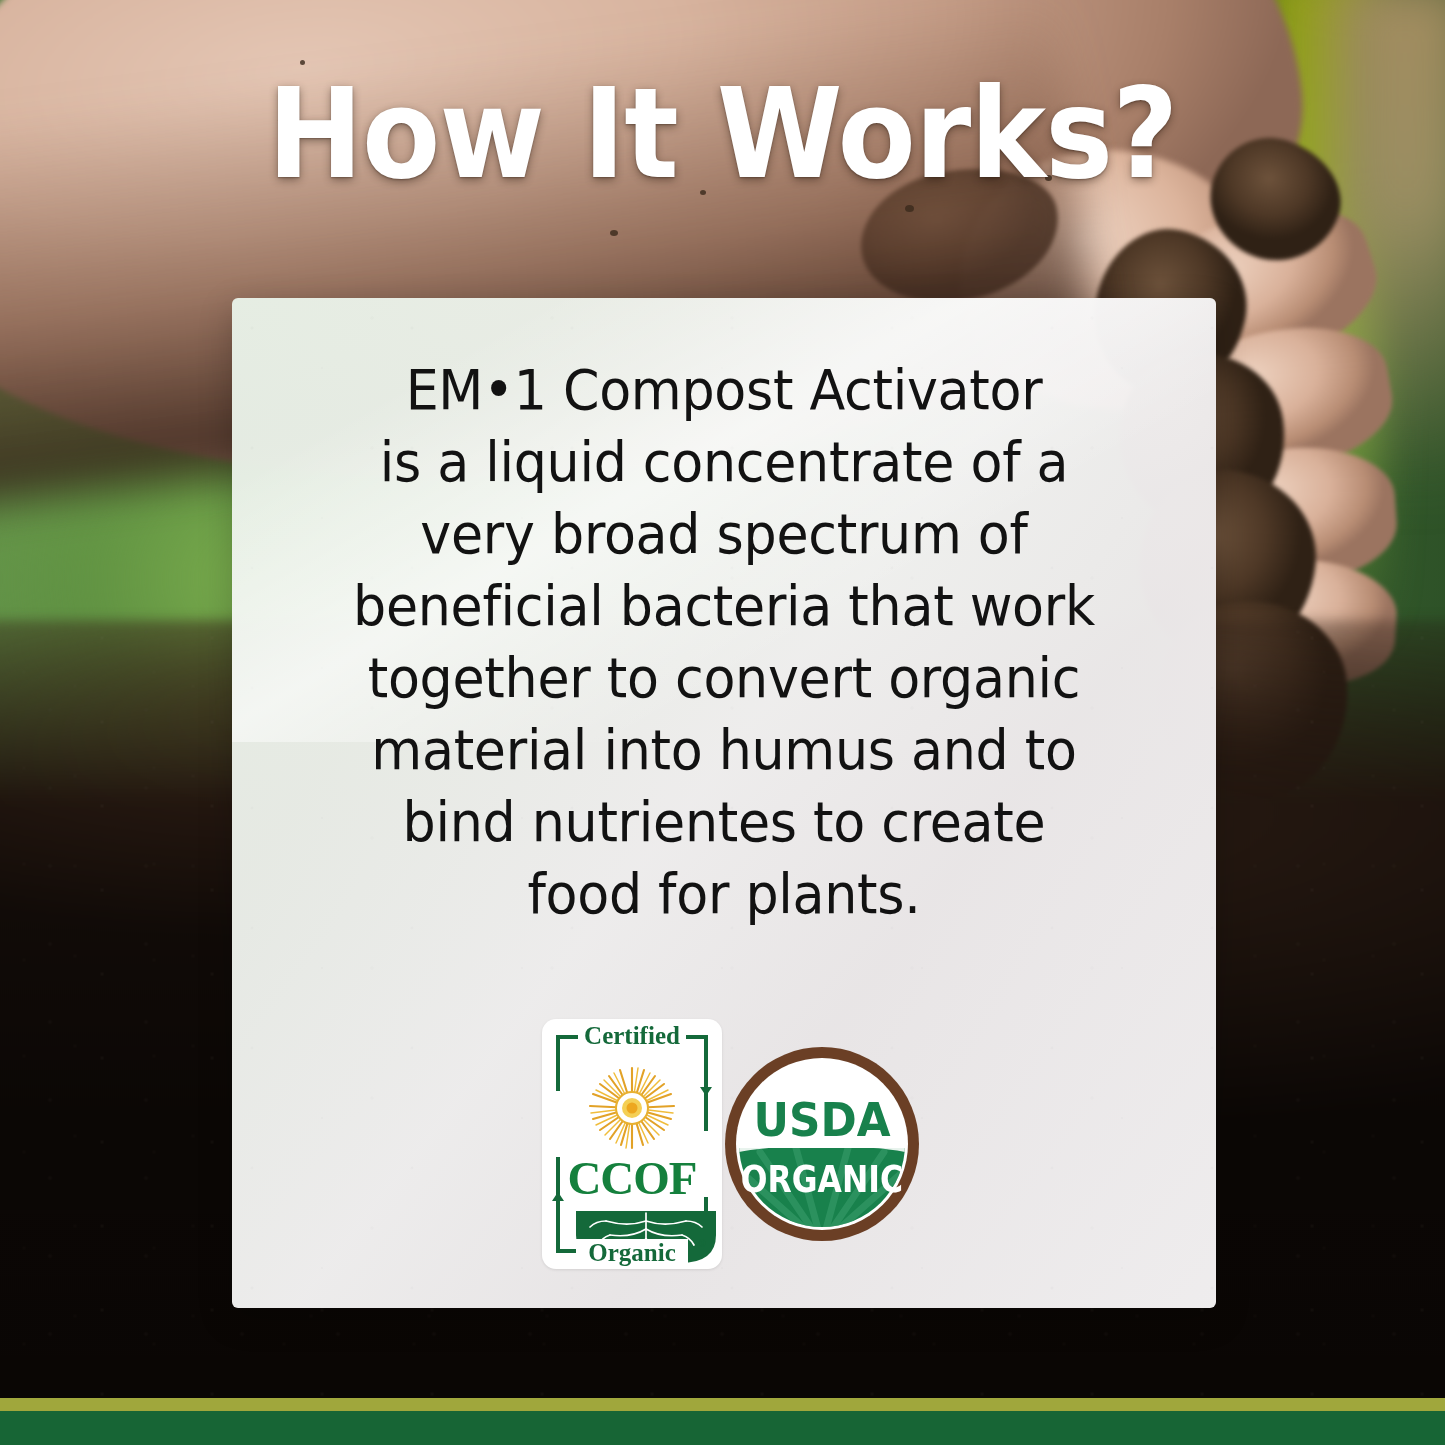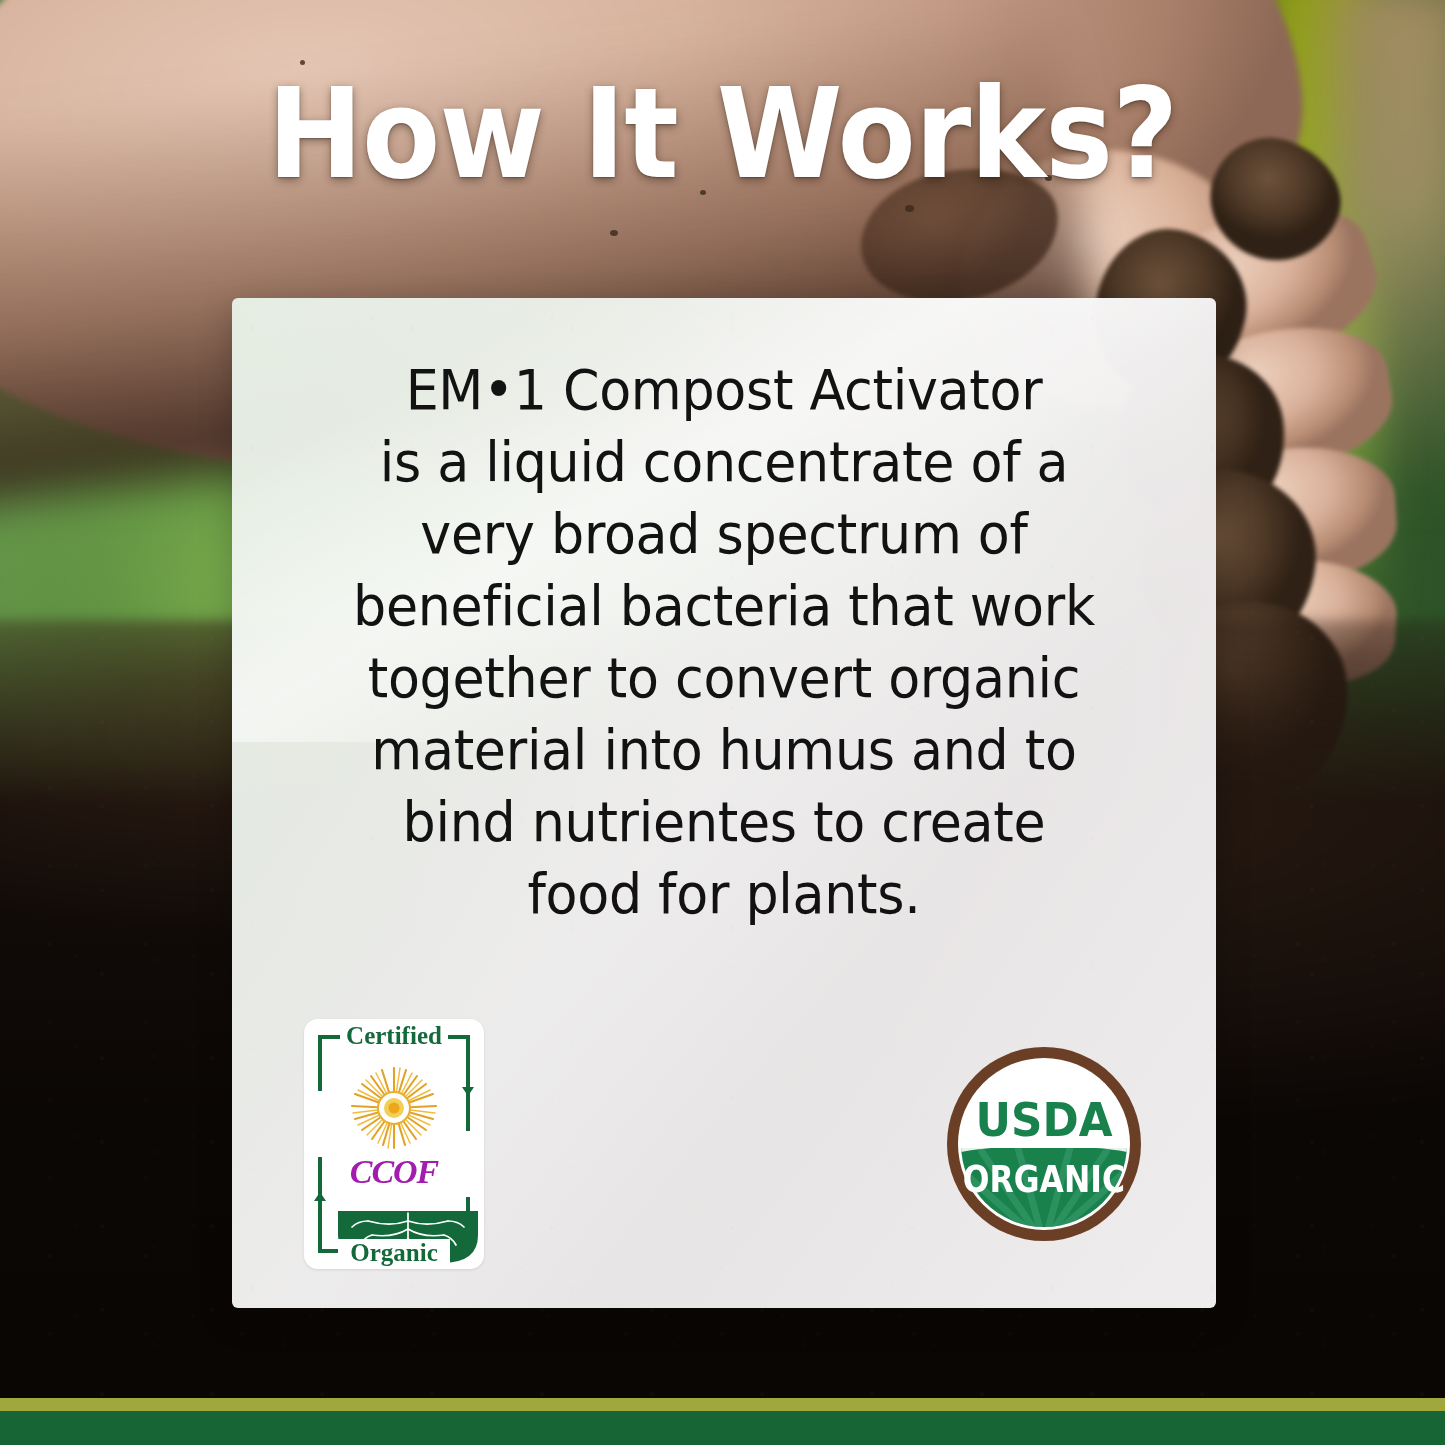--- a/index.html
+++ b/index.html
@@ -152,22 +152,22 @@
     font-weight:400;
     font-size:55px;
     line-height:72px;
     letter-spacing:-.3px;
     transform:scaleX(.95);
   }
   .body-copy .ln{display:block;white-space:nowrap;}
 
   
   .badges{
-    position:absolute;left:72px;bottom:44px;width:840px;height:240px;
-    display:flex;align-items:center;justify-content:space-between;
+    position:absolute;left:80px;bottom:44px;width:840px;height:240px;
+    display:flex;align-items:center;justify-content:center;
   }
 
   
   .ccof{
     position:relative;width:180px;height:250px;background:#fff;border-radius:14px;
     box-shadow:0 1px 3px rgba(0,0,0,.10);
     flex:0 0 auto;
   }
   .ccof .frame{position:absolute;left:14px;top:16px;right:14px;bottom:16px;}
   .ccof .bar{position:absolute;background:#14693a;}
@@ -197,21 +197,21 @@
     display:block;width:100px;margin:0 auto;
   }
   .ccof .reg{
     position:absolute;right:2px;bottom:4px;font-size:10px;color:#14693a;
     font-family:"Liberation Serif",serif;
   }
   .ccof .sun{position:absolute;left:50%;top:30px;transform:translateX(-50%);}
   .ccof .acronym{
     position:absolute;left:0;right:0;top:120px;text-align:center;
     font-family:"Liberation Serif","DejaVu Serif",serif;font-weight:bold;
-    font-size:34px;color:#a21caf;letter-spacing:-1px;line-height:1;font-style:italic;
+    font-size:47px;color:#15803d;letter-spacing:-1px;line-height:1;
   }
   .ccof .bowl{position:absolute;left:20px;right:20px;top:176px;height:52px;}
 
   
   .usda{position:relative;width:200px;height:200px;flex:0 0 auto;}
 
   
   .usa{position:relative;width:285px;height:205px;flex:0 0 auto;}
 
   

